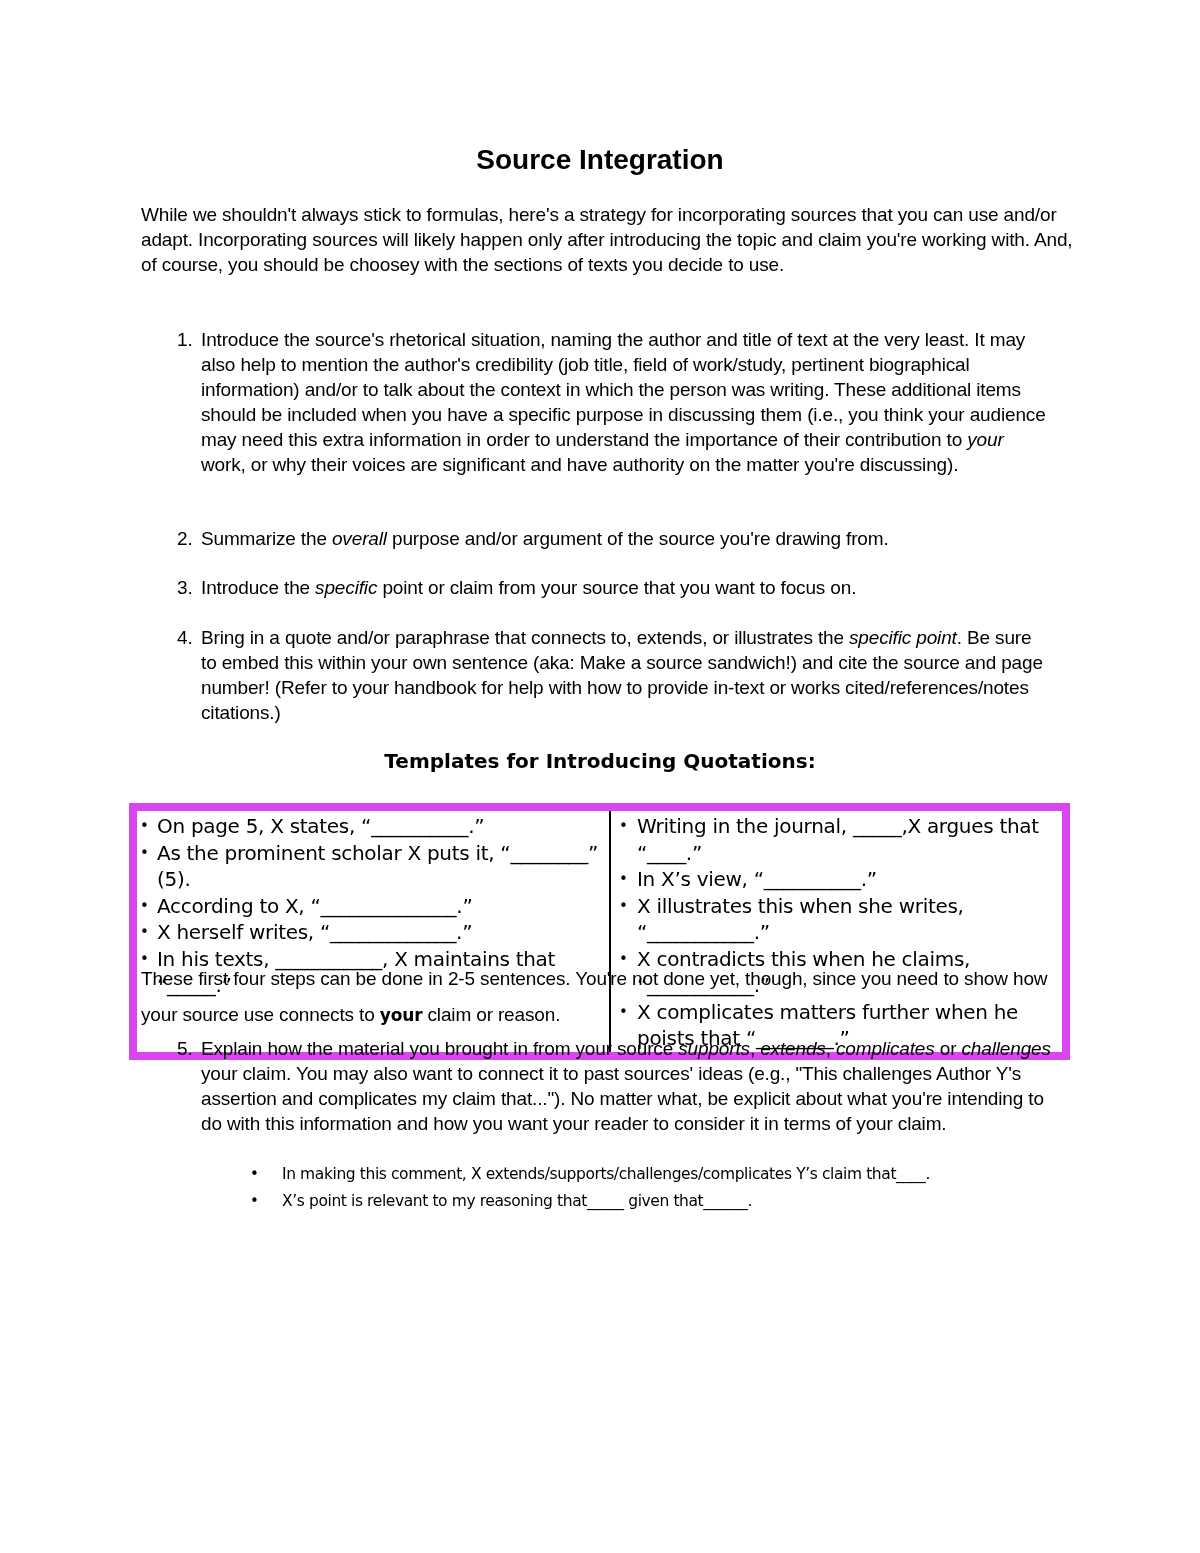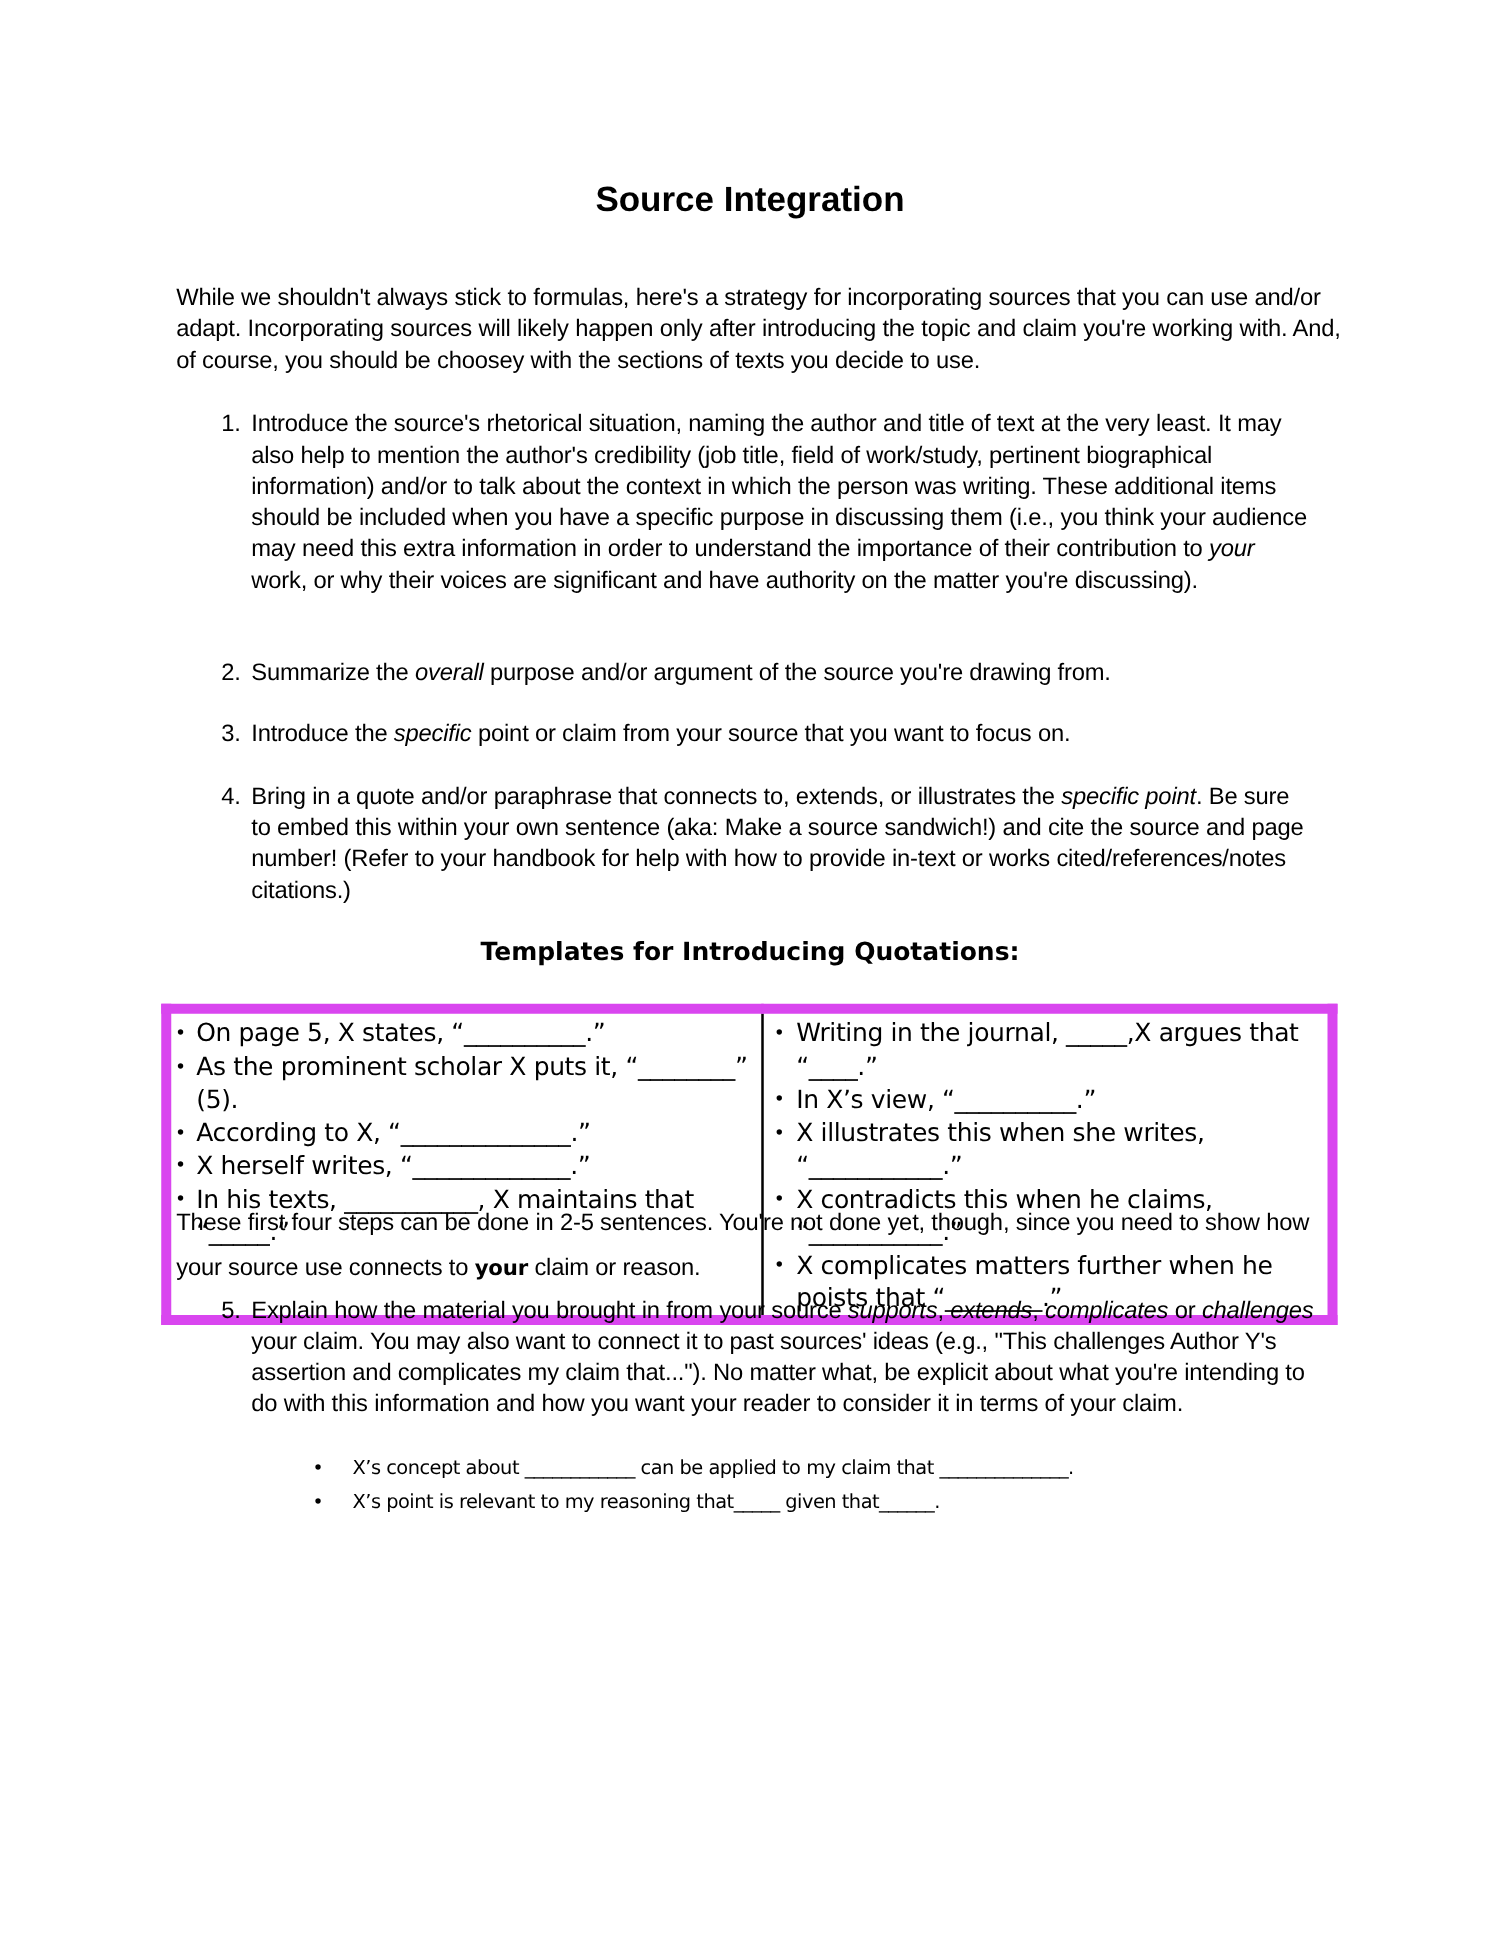--- a/index.html
+++ b/index.html
@@ -7,21 +7,20 @@
   .page { position: absolute; left: 0; top: 0; width: 1079px; height: 1553px; }
   .title {
     position: absolute; left: 0; width: 1200px; top: 142px;
     text-align: center; font-family: "Liberation Sans", sans-serif;
     font-weight: bold; font-size: 28px; line-height: 36px;
   }
   .intro {
     position: absolute; left: 141px; top: 202px; width: 940px;
     font-family: "Liberation Sans", sans-serif; font-size: 19px; line-height: 25px;
     letter-spacing: -0.15px;
-    margin-top: 24px;
   }
   .steps { position: absolute; left: 141px; width: 940px; font-family: "Liberation Sans", sans-serif; font-size: 19px; line-height: 25px; letter-spacing: -0.15px; }
   .step { position: absolute; left: 0; width: 920px; }
   .step .num { position: absolute; left: 36px; top: 0; }
   .step .txt { position: absolute; left: 60px; width: 850px; top: 0; }
   .tbl-title {
     position: absolute; left: 0; width: 1200px; top: 750px; text-align: center;
     font-family: "DejaVu Sans", sans-serif; font-weight: bold; font-size: 20px; line-height: 22px;
   }
   table.tpl {
@@ -109,18 +108,18 @@
 
   <div class="steps" style="top:1036px;">
     <div class="step" style="top:0;">
       <span class="num">5.</span>
       <span class="txt"><span>Explain how the material you brought in from your source </span><i>supports</i><span>, </span><i>extends</i><span>, </span><i>complicates</i><span> or </span><i>challenges</i><span> your claim. You may also want to connect it to past sources' ideas (e.g., "This challenges Author Y's assertion and complicates my claim that..."). No matter what, be explicit about what you're intending to do with this information and how you want your reader to consider it in terms of your claim.</span></span>
     </div>
   </div>
 
   <div class="sub">
     <ul>
-      <li>X’s concept about ____________ can be applied to my claim that ______________.</li>
+      <li>In making this comment, X extends/supports/challenges/complicates Y’s claim that____.</li>
       <li>X’s point is relevant to my reasoning that_____ given that______.</li>
     </ul>
   </div>
 
 </div>
 
 </body></html>

